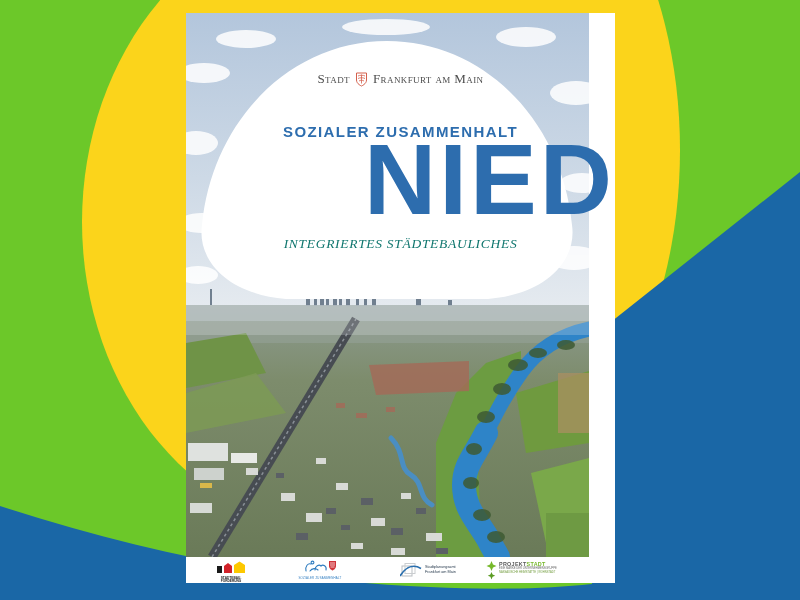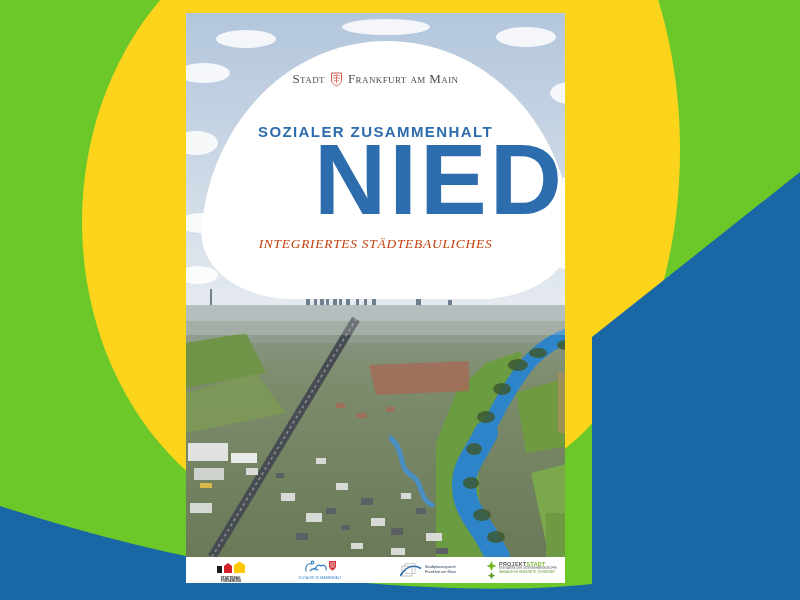--- a/index.html
+++ b/index.html
@@ -3,21 +3,21 @@
 <meta charset="utf-8">
 <style>
   html,body{margin:0;padding:0;}
   body{
     width:800px;height:600px;position:relative;overflow:hidden;
     background:#6cc829;
     font-family:"Liberation Sans",sans-serif;
   }
   .bg{position:absolute;left:0;top:0;}
   .cover{
-    position:absolute;left:186px;top:13px;width:379px;height:570px;
+    position:absolute;left:186px;top:13px;width:429px;height:570px;
     background:#fff;overflow:hidden;
   }
   .photo{position:absolute;left:0;top:0;}
   
   .city-logo{
     position:absolute;top:58px;left:0;width:100%;
     display:flex;justify-content:center;align-items:center;gap:5px;
     color:#4d4d4d;font-family:"Liberation Serif",serif;
     font-variant:small-caps;font-size:13px;letter-spacing:.4px;
   }
@@ -25,21 +25,21 @@
     position:absolute;top:110px;left:0;width:100%;text-align:center;
     color:#2d6dae;font-weight:bold;font-size:15px;letter-spacing:1.4px;
   }
   .title{
     position:absolute;top:116px;left:0;width:100%;text-align:right;
     color:#2d6dae;font-weight:bold;font-size:100px;line-height:1;
     letter-spacing:3px;
   }
   .subtitle{
     position:absolute;top:222px;left:0;width:100%;text-align:center;
-    color:#c2410c;font-family:"Liberation Serif",serif;font-style:italic;
+    color:#0f766e;font-family:"Liberation Serif",serif;font-style:italic;
     font-size:13.5px;letter-spacing:.7px;line-height:1.32;
   }
   
   .footer{
     position:absolute;left:0;bottom:0;width:100%;height:26px;background:#fff;
   }
   .flogo{position:absolute;top:2px;text-align:center;line-height:1.1;}
   .t-bold{font-size:3.2px;font-weight:bold;color:#222;line-height:1.15;}
   .lg1{left:22px;width:46px;}
   .lg2{left:101px;width:66px;}

